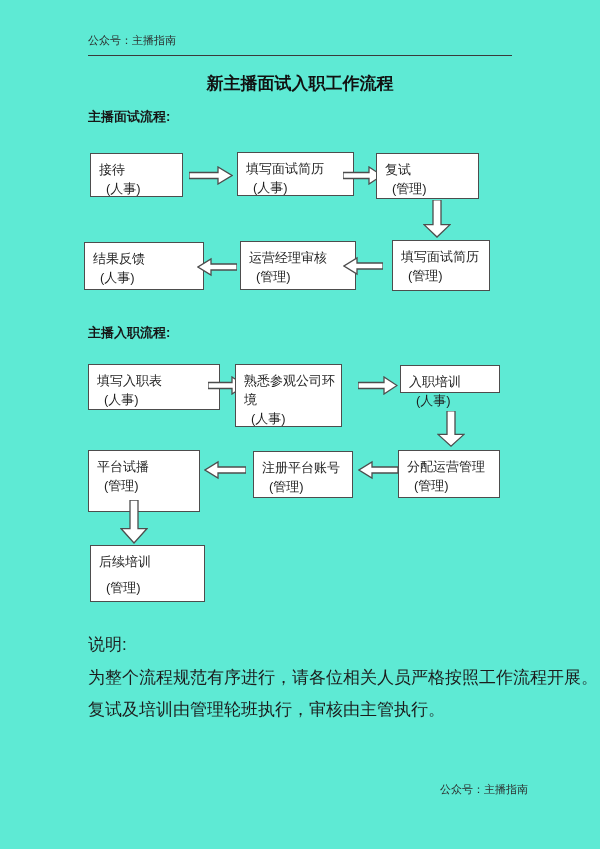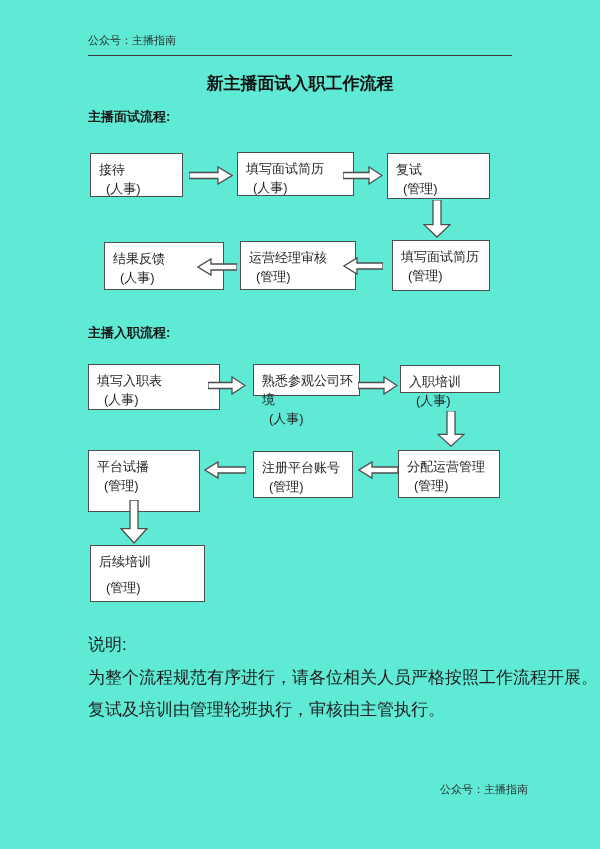--- a/index.html
+++ b/index.html
@@ -44,30 +44,30 @@
   <svg class="abs arrow" style="left:189px;top:166px" width="44" height="19" viewBox="0 0 44 19" preserveAspectRatio="none">
       <polygon points="0,6.5 29,6.5 29,1 43,9.5 29,18 29,12.5 0,12.5"></polygon>
     </svg>
   <div class="abs flow-box" style="left:237px;top:152px;width:117px;height:44px">
     <div class="box-label">填写面试简历</div>
     <div class="box-role">(人事)</div>
   </div>
   <svg class="abs arrow" style="left:343px;top:166px" width="40" height="19" viewBox="0 0 40 19" preserveAspectRatio="none">
       <polygon points="0,6.5 26,6.5 26,1 39,9.5 26,18 26,12.5 0,12.5"></polygon>
     </svg>
-  <div class="abs flow-box" style="left:387px;top:153px;width:103px;height:46px">
+  <div class="abs flow-box" style="left:376px;top:153px;width:103px;height:46px">
     <div class="box-label">复试</div>
     <div class="box-role">(管理)</div>
   </div>
 
   <svg class="abs arrow" style="left:423px;top:200px" width="28" height="38" viewBox="0 0 28 40" preserveAspectRatio="none">
       <polygon points="10,0 18,0 18,26 27,26 14,39 1,26 10,26"></polygon>
     </svg>
 
-  <div class="abs flow-box" style="left:104px;top:242px;width:120px;height:48px">
+  <div class="abs flow-box" style="left:84px;top:242px;width:120px;height:48px">
     <div class="box-label">结果反馈</div>
     <div class="box-role">(人事)</div>
   </div>
   <svg class="abs arrow" style="left:197px;top:257px" width="40" height="20" viewBox="0 0 40 20" preserveAspectRatio="none">
       <polygon points="40,7 14,7 14,2 1,10 14,18 14,13 40,13"></polygon>
     </svg>
   <div class="abs flow-box" style="left:240px;top:241px;width:116px;height:49px">
     <div class="box-label">运营经理审核</div>
     <div class="box-role">(管理)</div>
   </div>
@@ -81,21 +81,21 @@
 
   <div class="abs section-heading" style="left:88px;top:324px">主播入职流程:</div>
 
   <div class="abs flow-box" style="left:88px;top:364px;width:132px;height:46px">
     <div class="box-label">填写入职表</div>
     <div class="box-role">(人事)</div>
   </div>
   <svg class="abs arrow" style="left:208px;top:376px" width="38" height="19" viewBox="0 0 38 19" preserveAspectRatio="none">
       <polygon points="0,6.5 24,6.5 24,1 37,9.5 24,18 24,12.5 0,12.5"></polygon>
     </svg>
-  <div class="abs flow-box" style="left:253px;top:364px;width:107px;height:32px">
+  <div class="abs flow-box" style="left:235px;top:364px;width:107px;height:63px">
     <div class="box-label">熟悉参观公司环境</div>
     <div class="box-role">(人事)</div>
   </div>
   <svg class="abs arrow" style="left:358px;top:376px" width="40" height="19" viewBox="0 0 40 19" preserveAspectRatio="none">
       <polygon points="0,6.5 26,6.5 26,1 39,9.5 26,18 26,12.5 0,12.5"></polygon>
     </svg>
   <div class="abs flow-box" style="left:400px;top:365px;width:100px;height:28px">
     <div class="box-label">入职培训</div>
     <div class="box-role">(人事)</div>
   </div>

